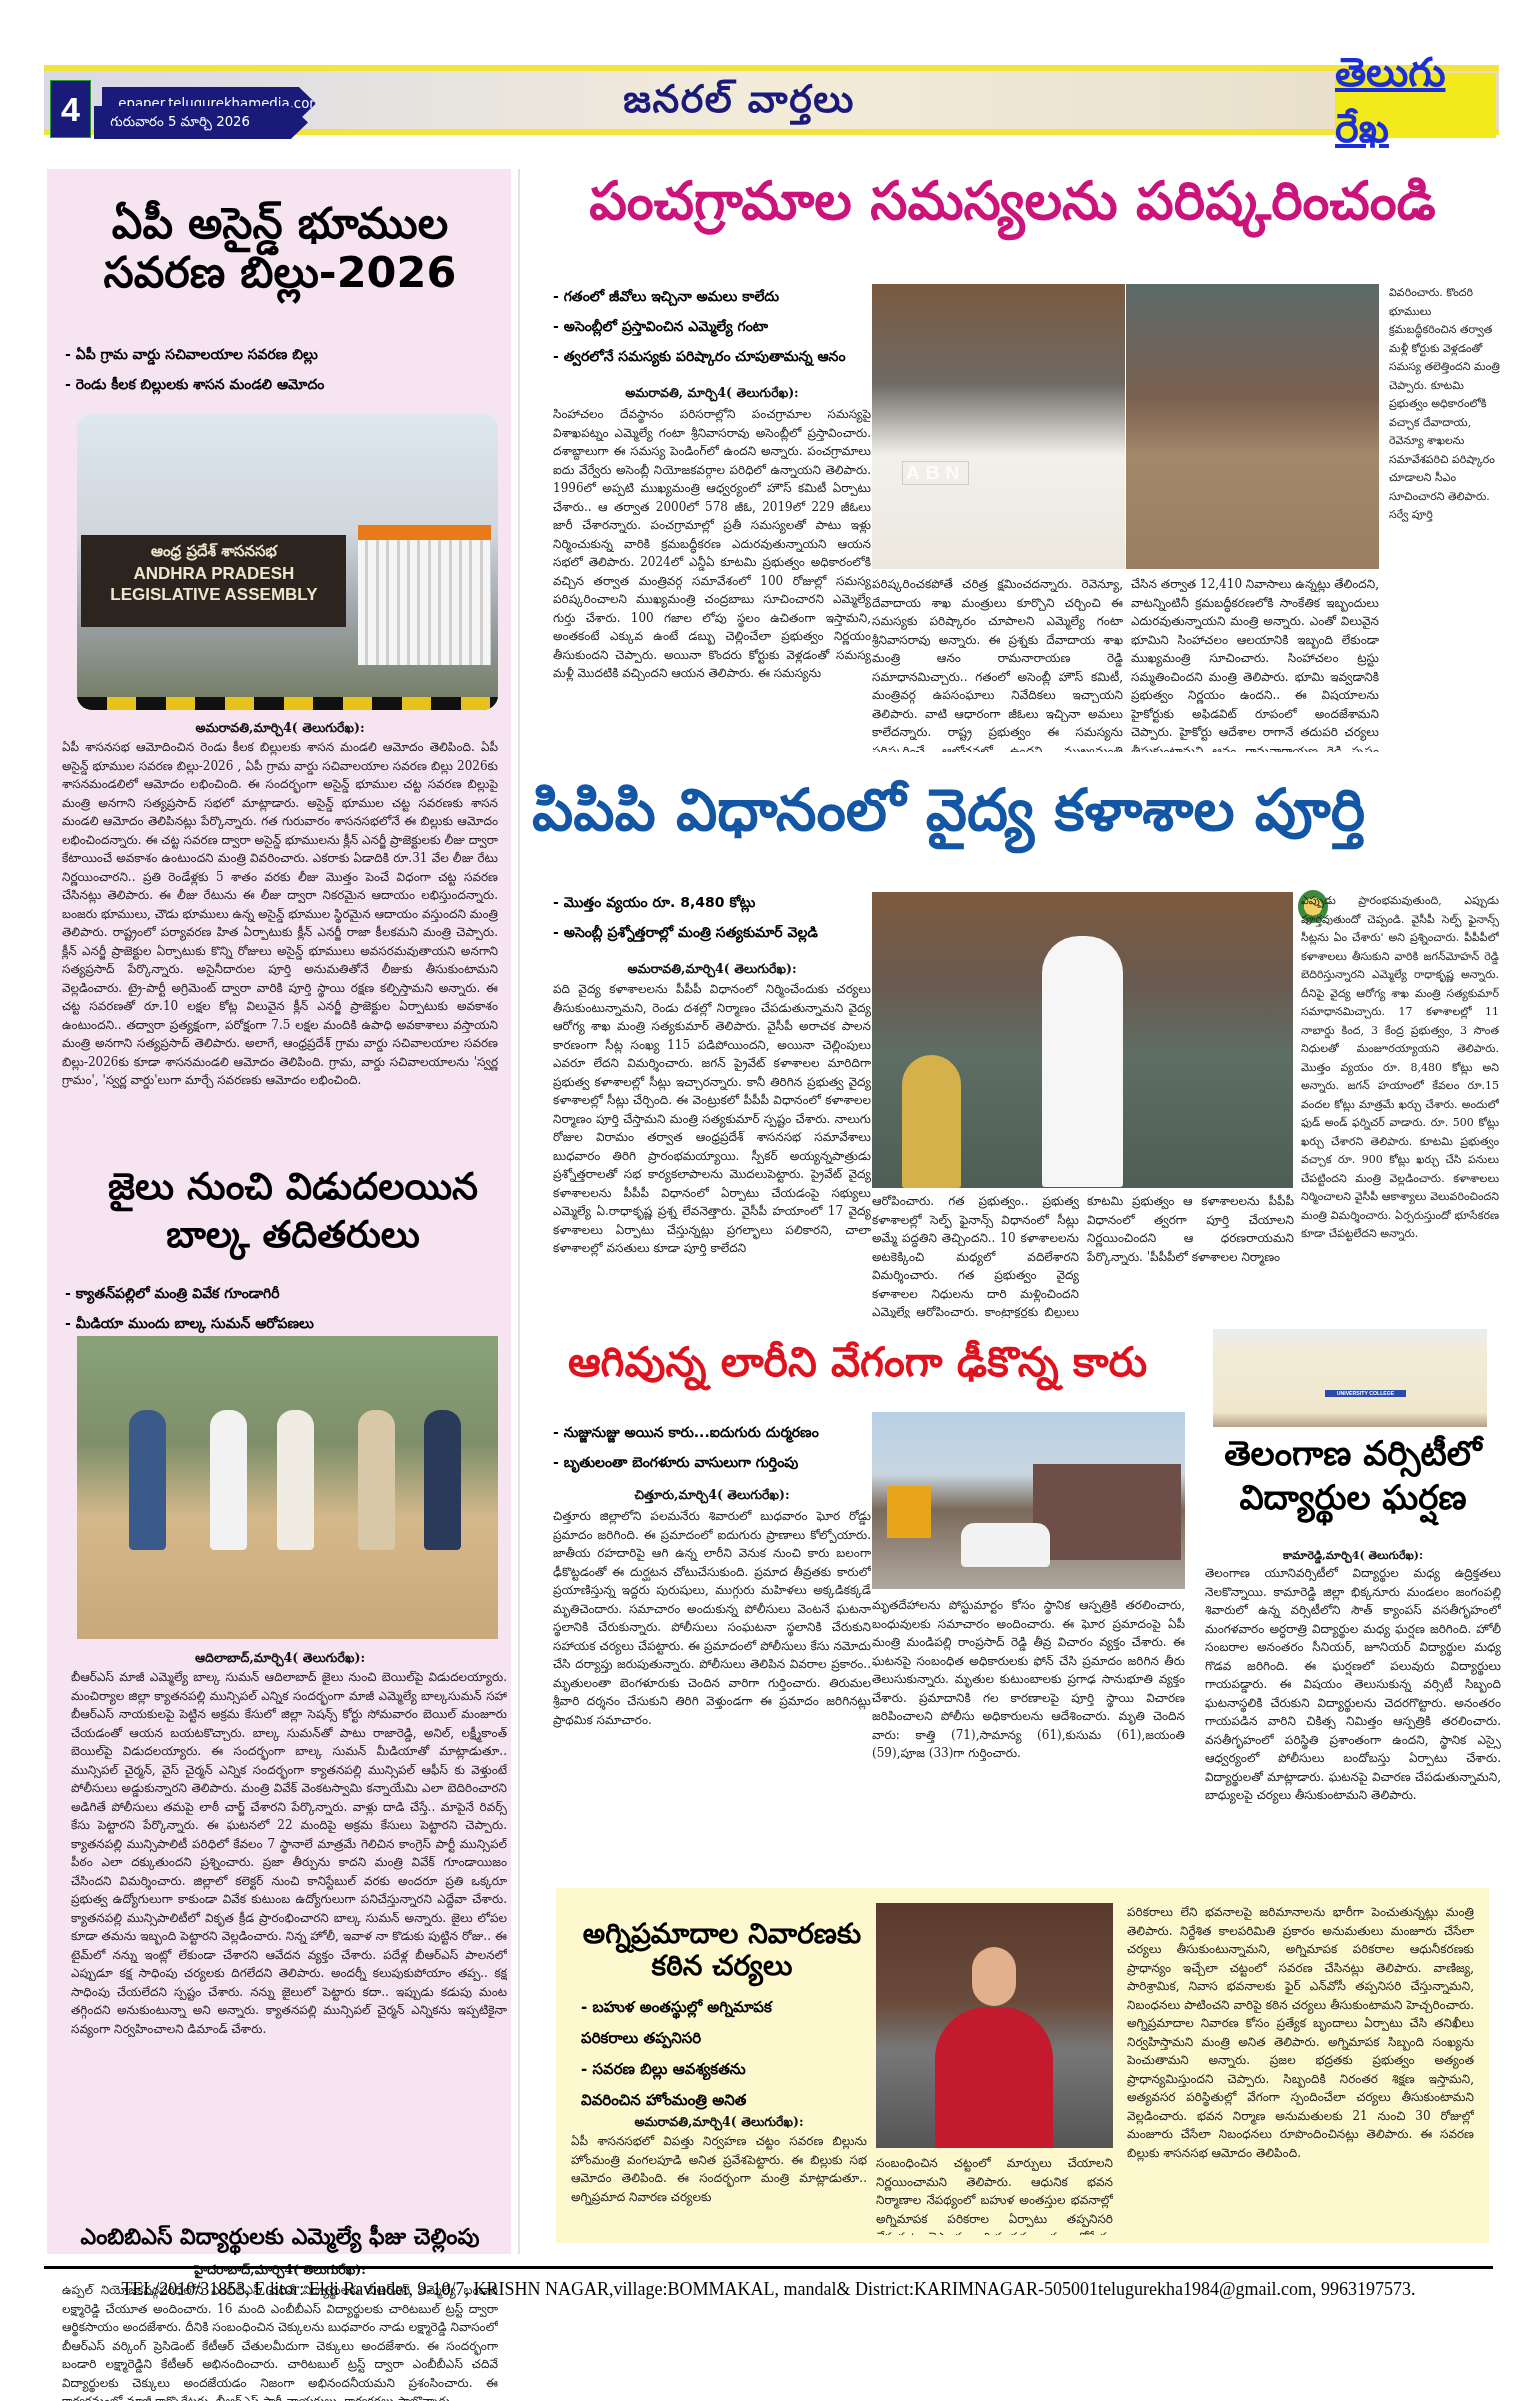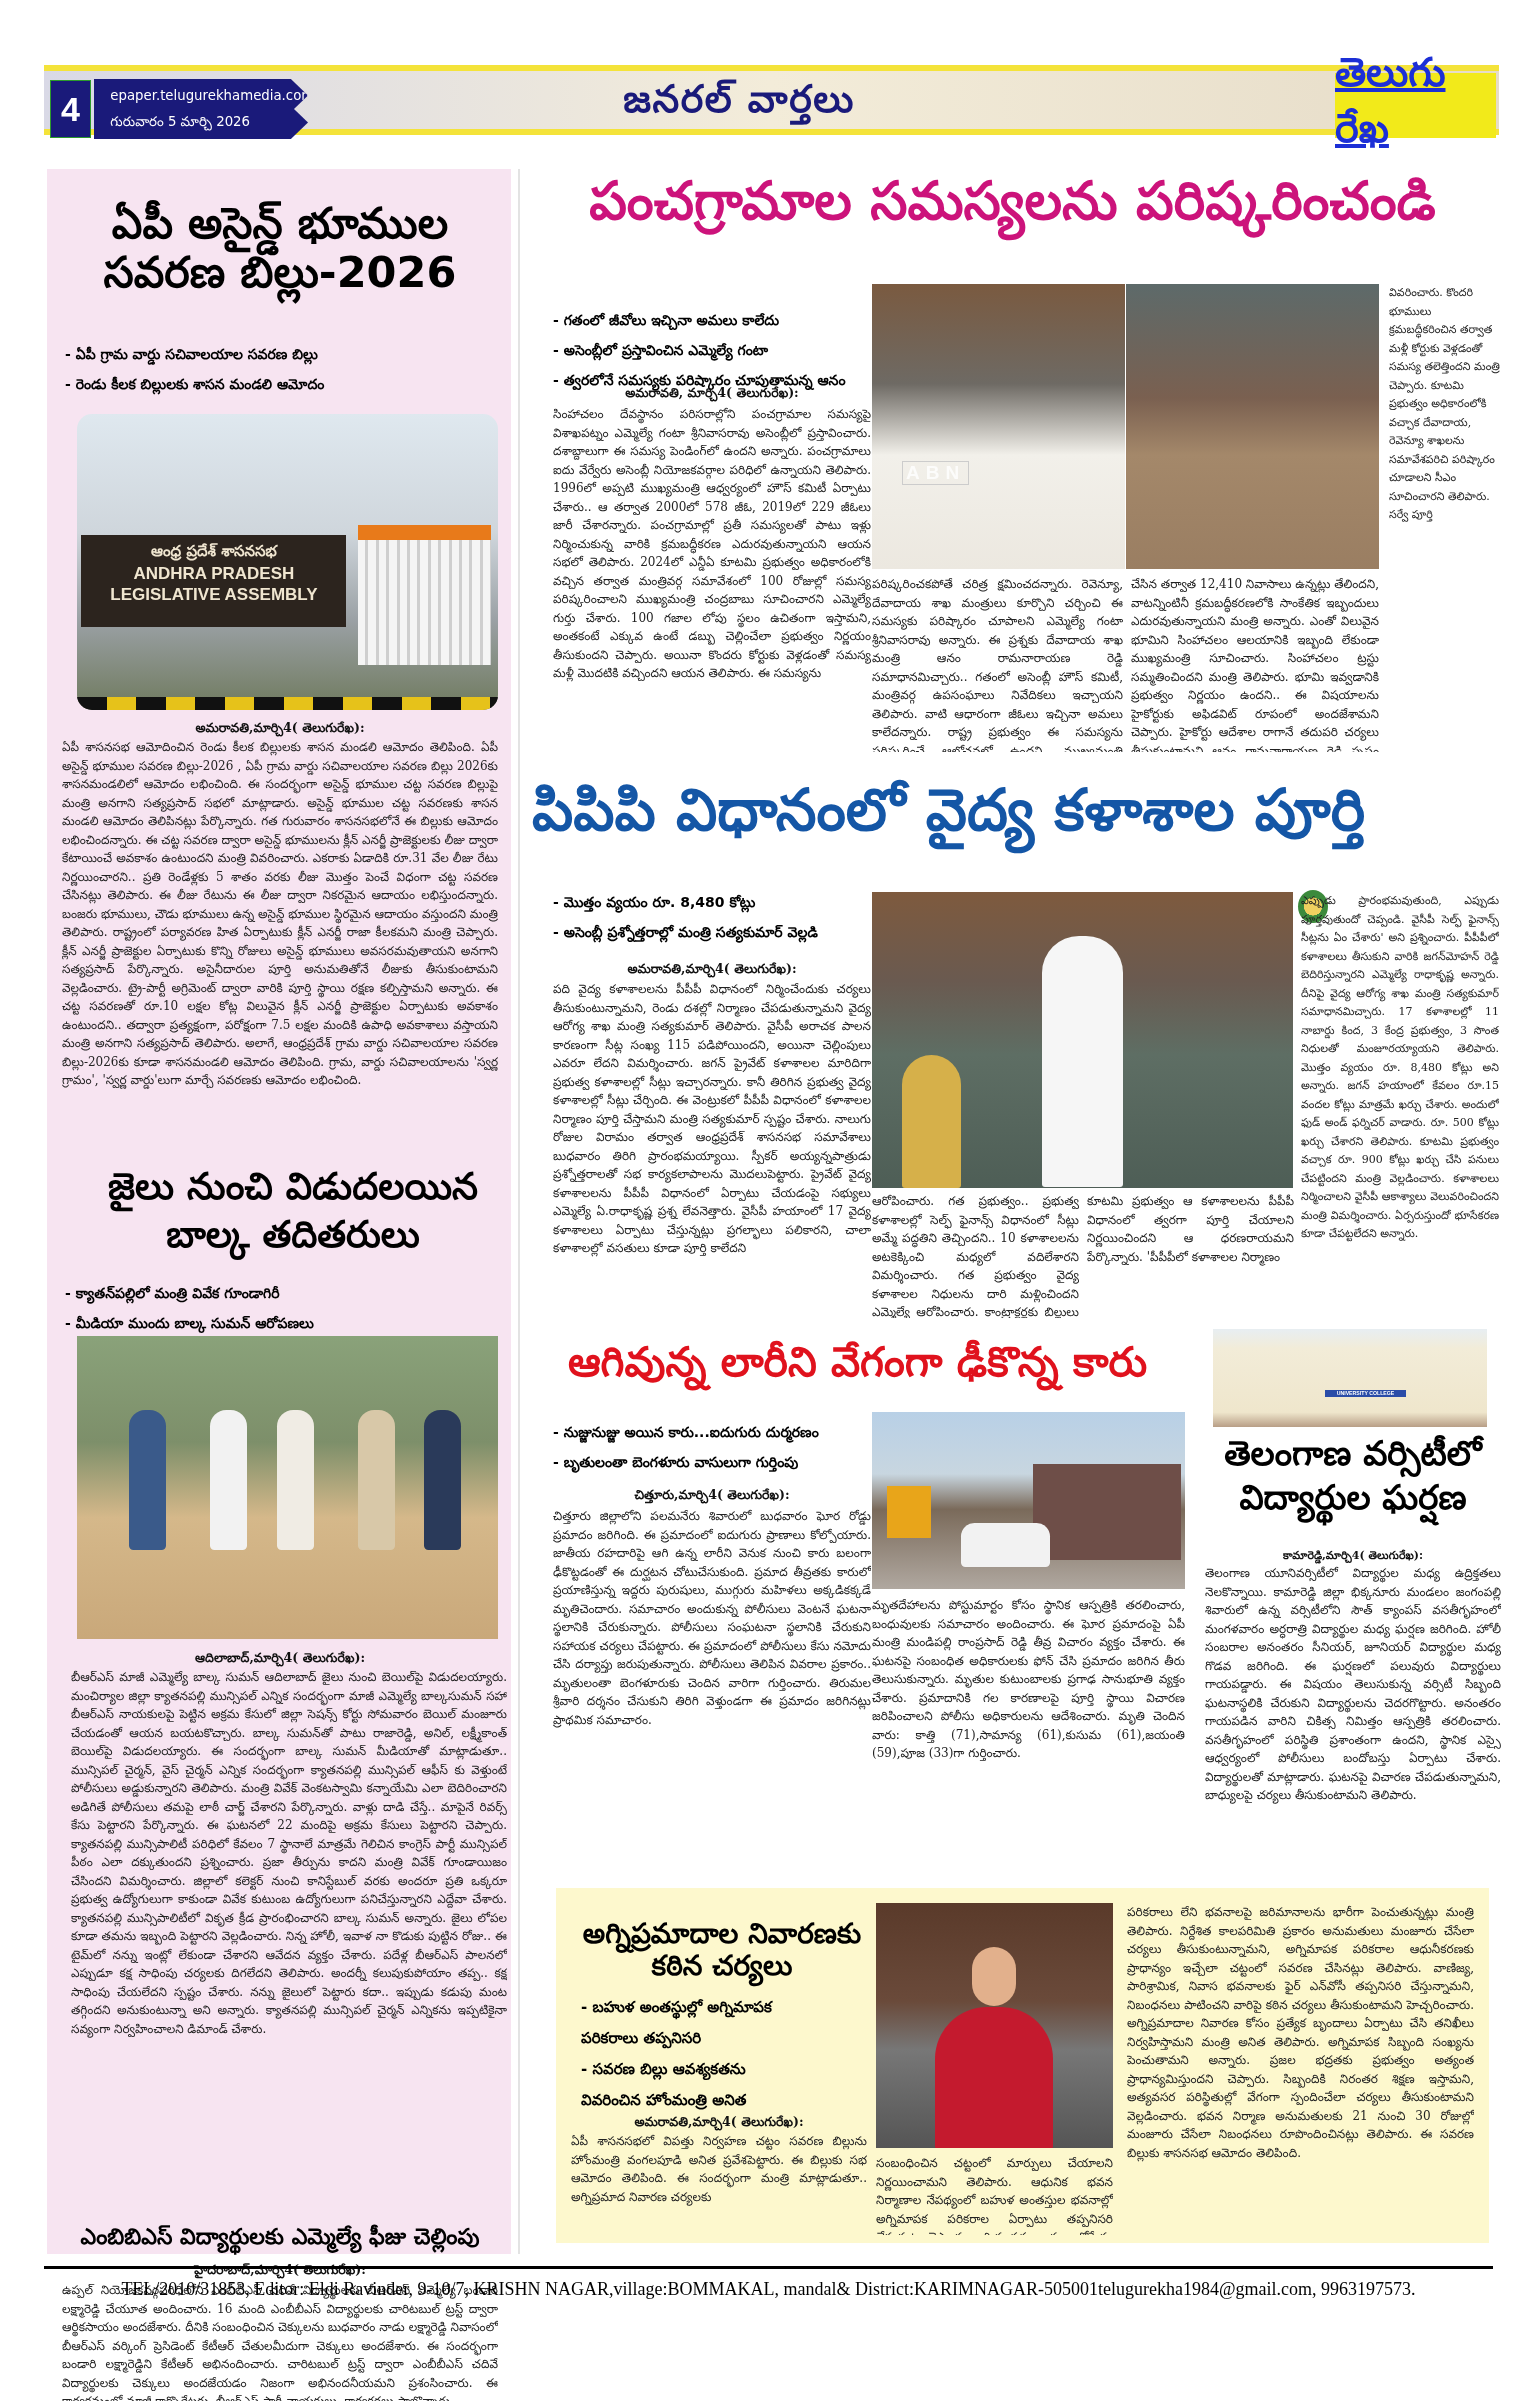--- a/index.html
+++ b/index.html
@@ -9,21 +9,21 @@
   
   .masthead { position: absolute; left: 44px; top: 65px; width: 1455px; height: 70px;
     background: linear-gradient(90deg,#d9d9e6 0%,#f3ecd9 50%,#e6dcc8 100%);
     border-top: 6px solid #f4e33a; border-bottom: 6px solid #f4e33a; }
   .page-no { position: absolute; left: 6px; top: 9px; width: 41px; height: 58px; background: #1a1a7a;
     color: #fff; font: bold 34px "Liberation Sans", sans-serif; display: flex; align-items: center; justify-content: center;
     border: 1.5px solid #2c9a2c; }
   .tag { position: absolute; left: 50px; width: 214px; height: 33px; background: #1a1a7a; color: #fff;
     font: 13.3px "DejaVu Sans", sans-serif; display: flex; align-items: center; padding-left: 16.3px;
     clip-path: polygon(0 0, 92% 0, 100% 50%, 92% 100%, 0 100%); }
-  .tag.t1 { top: 8px; }
+  .tag.t1 { top: 16px; margin-left: 8px; }
   .tag.t2 { top: 35px; }
   .section-title { position: absolute; left: 488px; top: 6px; width: 414px; text-align: center;
     font: bold 38px "DejaVu Sans", sans-serif; color: #1a1a7a; letter-spacing: 1.5px; }
   .brand { position: absolute; right: 3px; top: 1.5px; width: 161px; height: 65px; background: #f2ea1a;
     display: flex; align-items: center; justify-content: center;
     font: bold 40px "DejaVu Sans", sans-serif; color: #1c2fd6; text-decoration: underline; text-decoration-thickness: 4.4px; }
 
   
   .left-col { position: absolute; left: 47px; top: 169px; width: 464px; height: 2085px; background: #f7e4f1; padding-left: 15px; }
   .sep-v { position: absolute; left: 518px; top: 169px; width: 1.5px; height: 2085px; background: #e3e3e3; }
@@ -58,21 +58,21 @@
   .person { position: absolute; bottom: 89px; width: 37px; height: 140px; border-radius: 16.3px 16.3px 4.4px 4.4px; }
   .l-date2 { position: absolute; left: 15px; top: 1477px; width: 436px; }
   .l-body2 { position: absolute; left: 24px; top: 1499px; width: 436px; height: 370px; overflow: hidden; }
   .l-head3 { position: absolute; left: 15px; top: 2055px; width: 436px; font-size: 22px; }
   .l-date3 { position: absolute; left: 15px; top: 2089px; width: 436px; }
   .l-body3 { position: absolute; left: 15px; top: 2112px; width: 436px; height: 163px; overflow: hidden; }
 
   
   .r-head1 { position: absolute; left: 532px; top: 170px; width: 961px; text-align: center;
     font: bold 53px "DejaVu Sans", sans-serif; color: #cc137b; }
-  .r-subs1 { position: absolute; left: 553px; top: 281px; width: 318px; margin-top: 24px; }
+  .r-subs1 { position: absolute; left: 553px; top: 281px; width: 318px; }
   .r-date1 { position: absolute; left: 553px; top: 381px; width: 318px; }
   .r-body1a { position: absolute; left: 553px; top: 405px; width: 318px; height: 347px; overflow: hidden; }
   .r-photo1 { position: absolute; left: 872px; top: 284px; width: 507px; height: 285px; display: flex; }
   .r-photo1 .half1 { flex: 1; background: linear-gradient(180deg,#7a5a40 0%,#6e6a64 35%,#f2f0ea 60%,#ece8e0 100%); position: relative; }
   .r-photo1 .half2 { flex: 1; background: linear-gradient(180deg,#5d6a6a 0%,#7a6050 40%,#a4886a 60%,#9a7e62 100%); position: relative; border-left: 1.5px solid #fff; }
   .abn { position: absolute; left: 30px; top: 177px; color: rgba(255,255,255,.8); font: bold 19px "Liberation Sans", sans-serif; letter-spacing: 6px; border: 0.7px solid #ccc; padding: 0 3px; }
   .r-body1b { position: absolute; left: 872px; top: 575px; width: 251px; height: 177px; overflow: hidden; }
   .r-body1c { position: absolute; left: 1131px; top: 575px; width: 248px; height: 177px; overflow: hidden; }
   .r-body1d { position: absolute; left: 1389px; top: 284px; width: 111px; height: 469px; overflow: hidden; font-size: 11px; text-align: left; }
 

